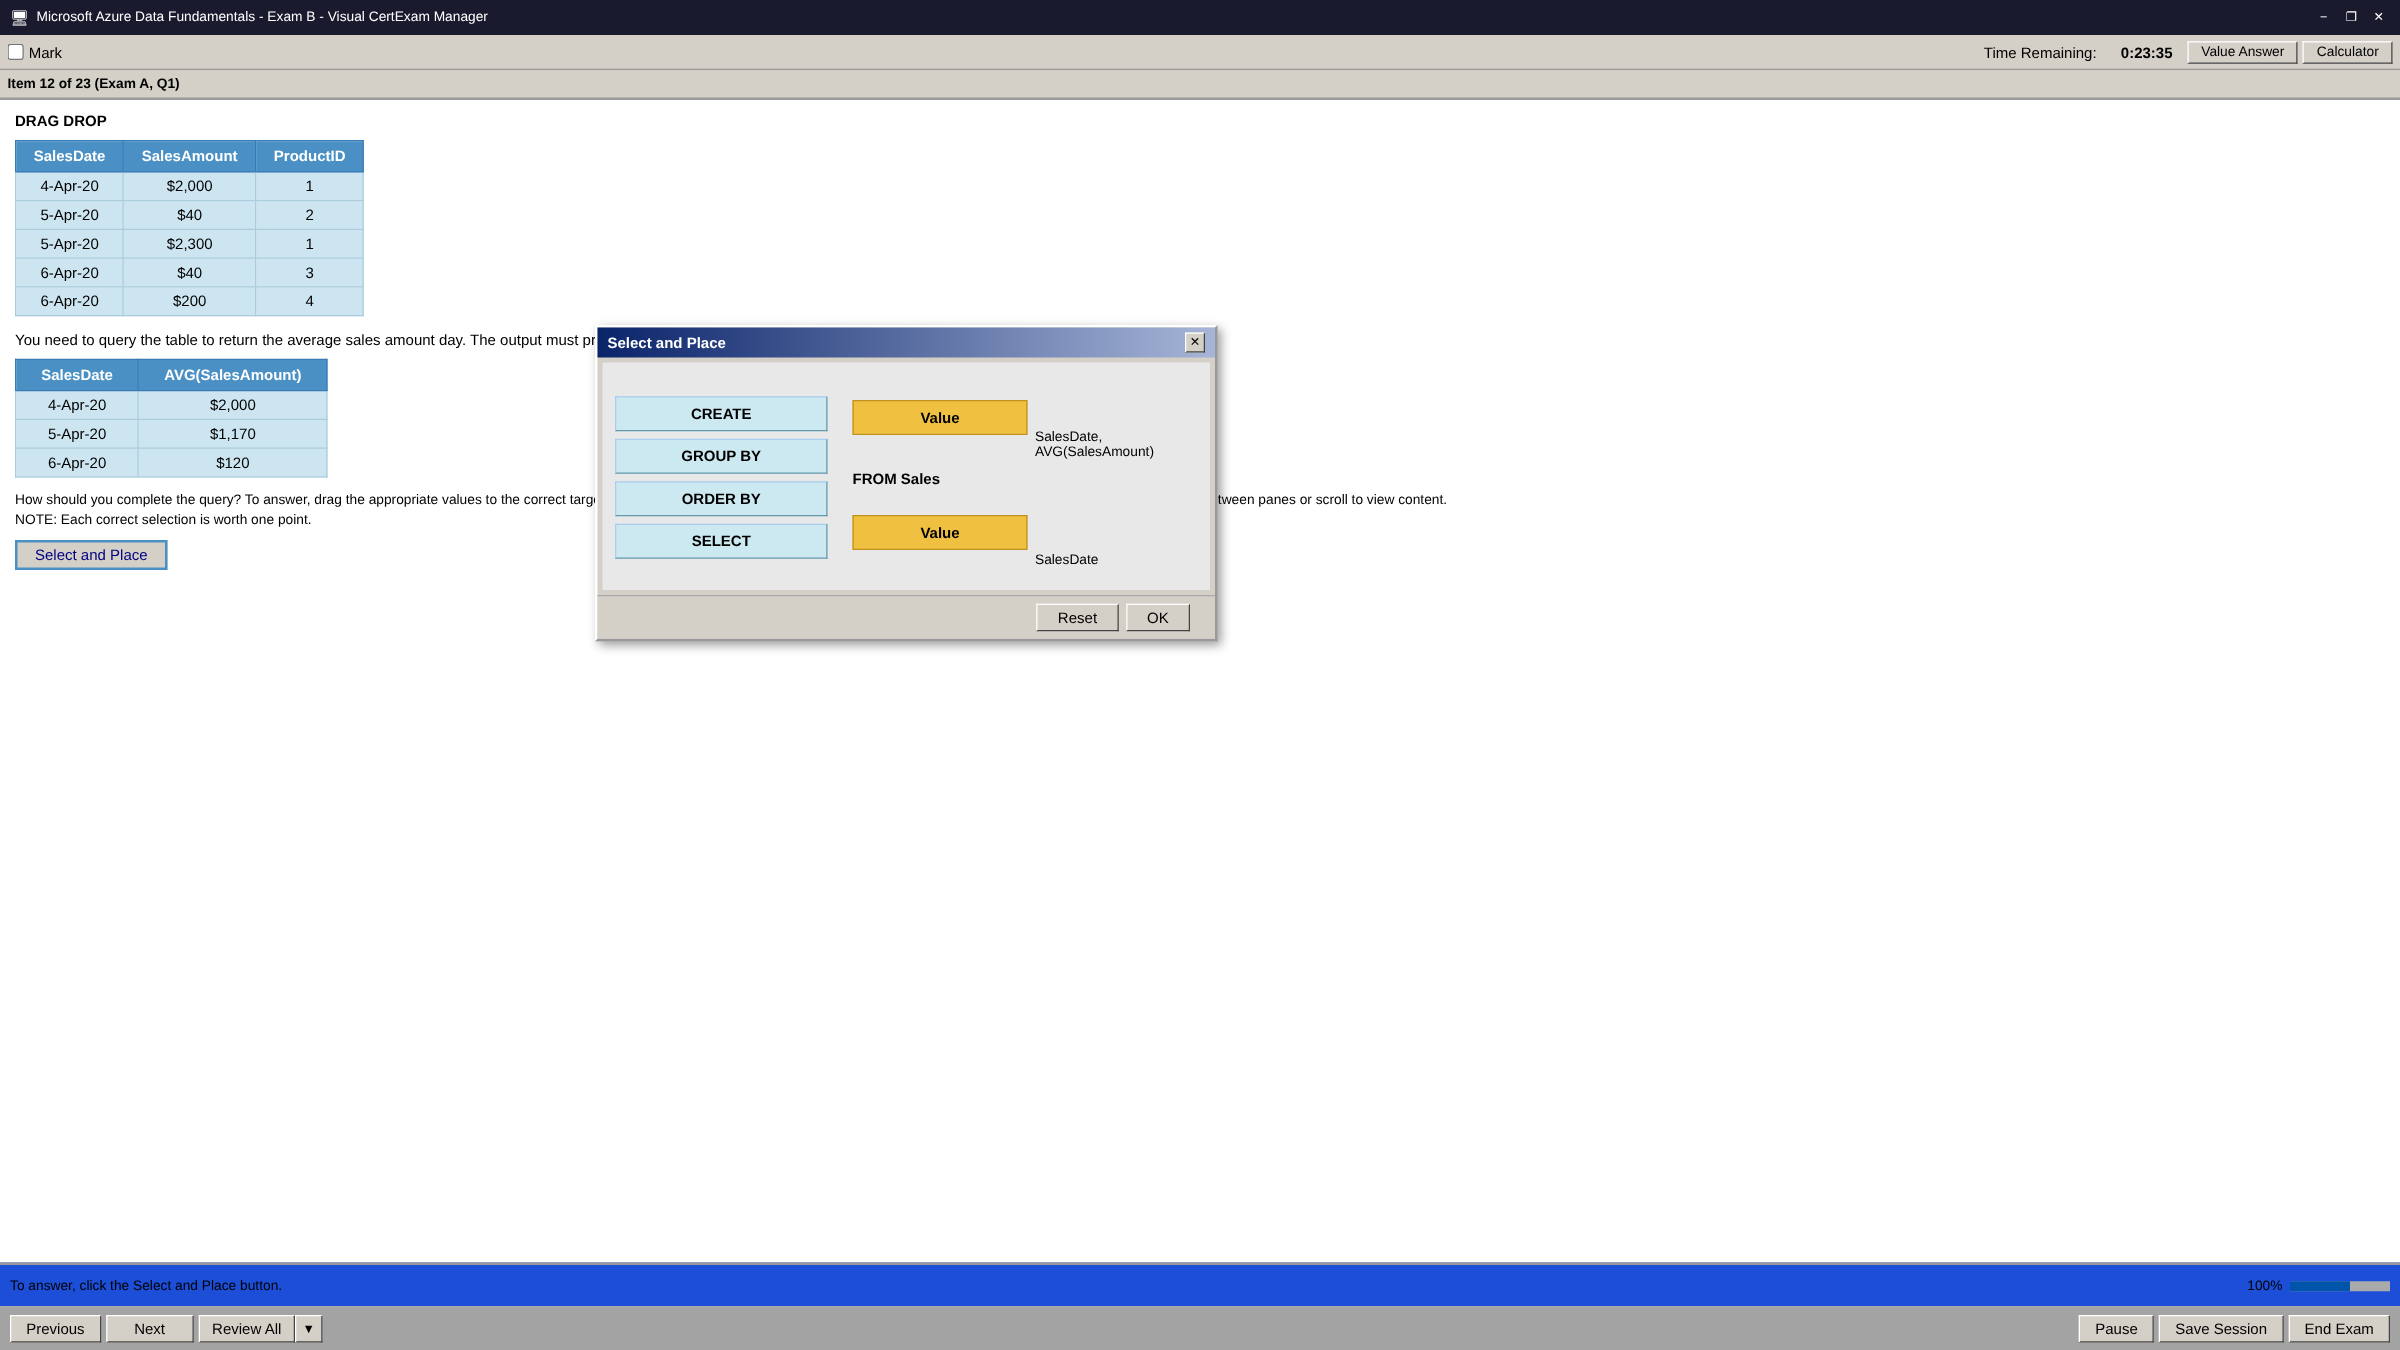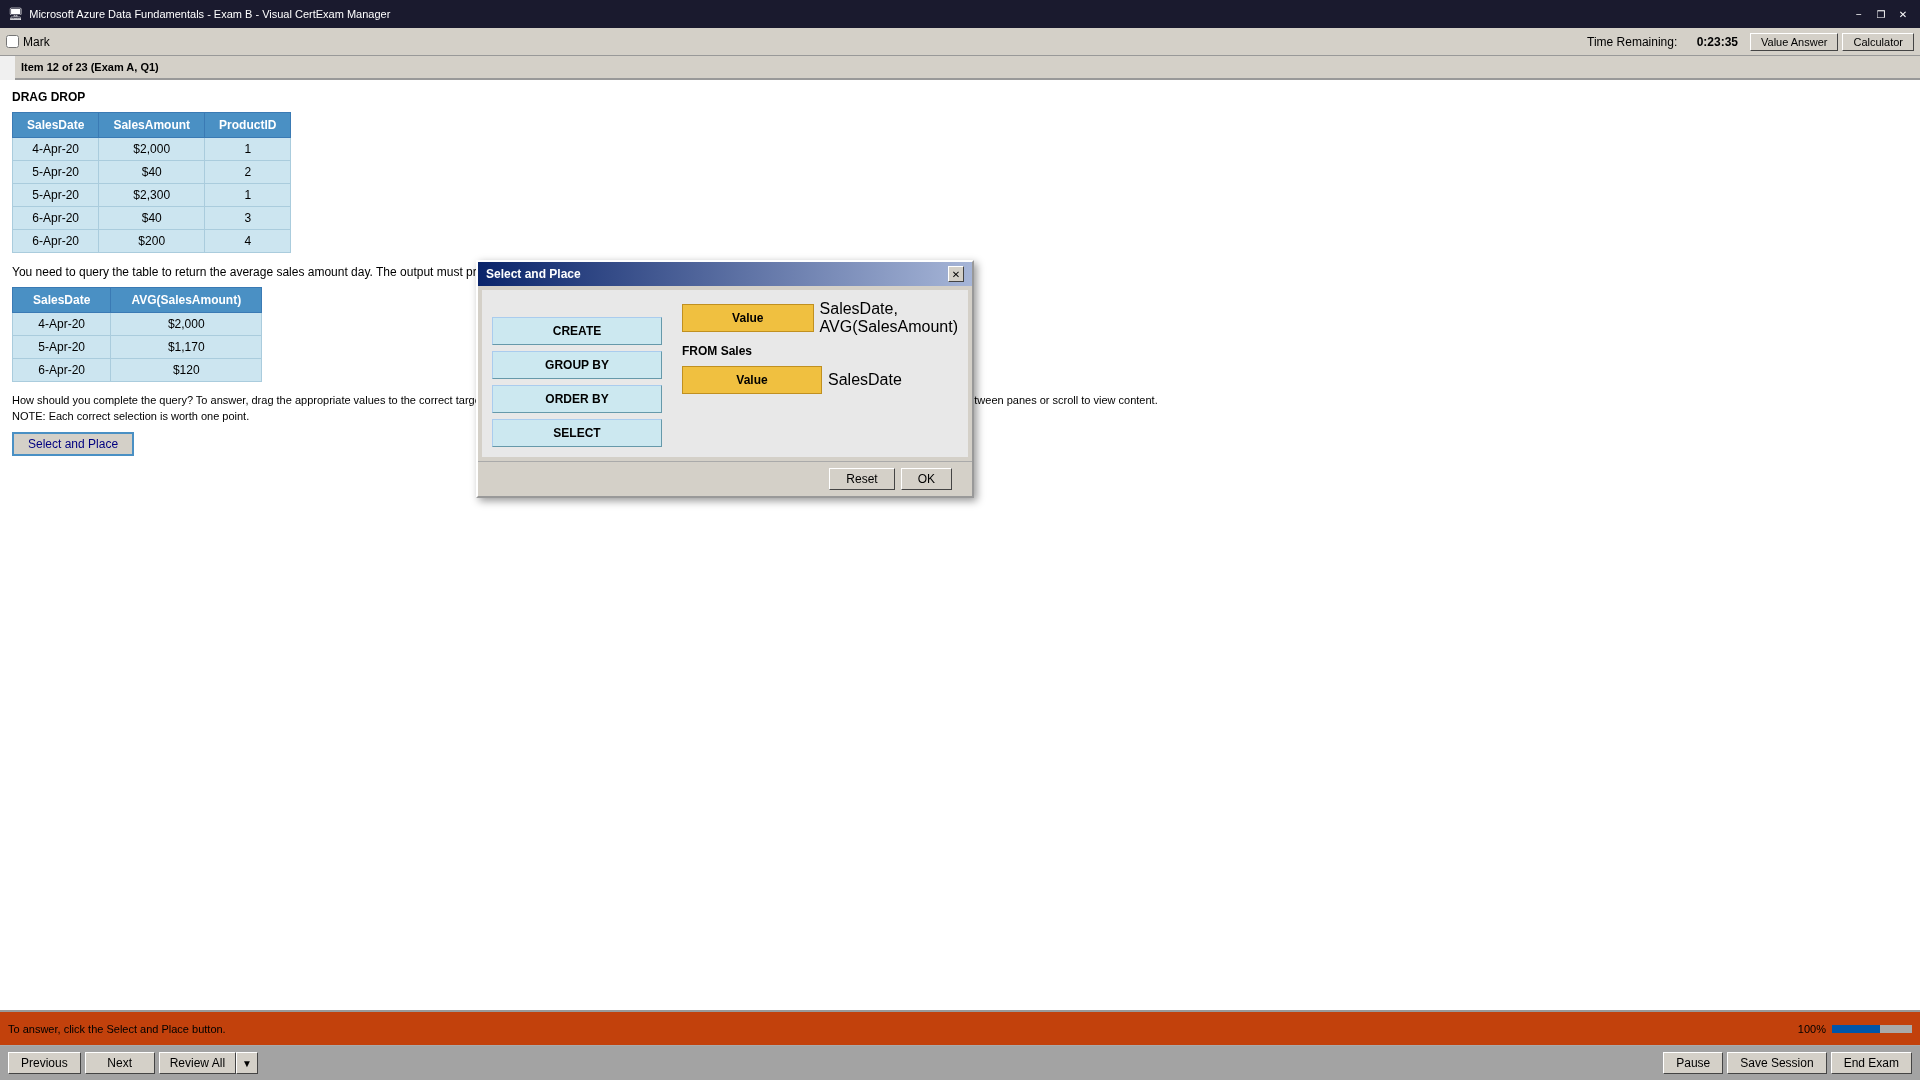--- a/index.html
+++ b/index.html
@@ -45,21 +45,20 @@
     }
 
     
     #item-bar {
       background: #d4d0c8;
       border-bottom: 2px solid #999;
       height: 24px;
       display: flex;
       align-items: center;
       padding: 0 6px;
-      margin-left: 15px;
     }
     #item-bar .item-info { font-size: 11px; font-weight: bold; }
 
     
     #main-content {
       background: white;
       padding: 10px 12px;
       height: calc(1080px - 28px - 28px - 24px - 35px - 35px);
       overflow-y: auto;
       position: relative;
@@ -118,21 +117,21 @@
       background: #d4d0c8;
       border: 2px solid #4a90c4;
       padding: 3px 14px;
       font-size: 12px;
       cursor: pointer;
       color: #000080;
     }
 
     
     #status-bar {
-      background: #c2410c;
+      background: #1d4ed8;
       border-top: 2px solid #999;
       height: 35px;
       display: flex;
       align-items: center;
       padding: 0 8px;
       justify-content: space-between;
       position: absolute;
       bottom: 35px;
       left: 0;
       right: 0;
@@ -291,21 +290,21 @@
     .value-box {
       background: #f0c040;
       border: 1px solid #c09020;
       padding: 6px 16px;
       font-size: 12px;
       font-weight: bold;
       cursor: pointer;
       width: 140px;
       text-align: center;
     }
-    .value-label { font-size: 16px; color: #000; }
+    .value-label { font-size: 11px; color: #000; margin-top: 44px; }
     .from-text { font-size: 12px; font-weight: bold; margin: 4px 0 8px 0; }
     .dialog-footer {
       padding: 6px 20px;
       display: flex;
       justify-content: flex-end;
       gap: 6px;
       background: #d4d0c8;
       border-top: 1px solid #aaa;
     }
     .dialog-btn {

